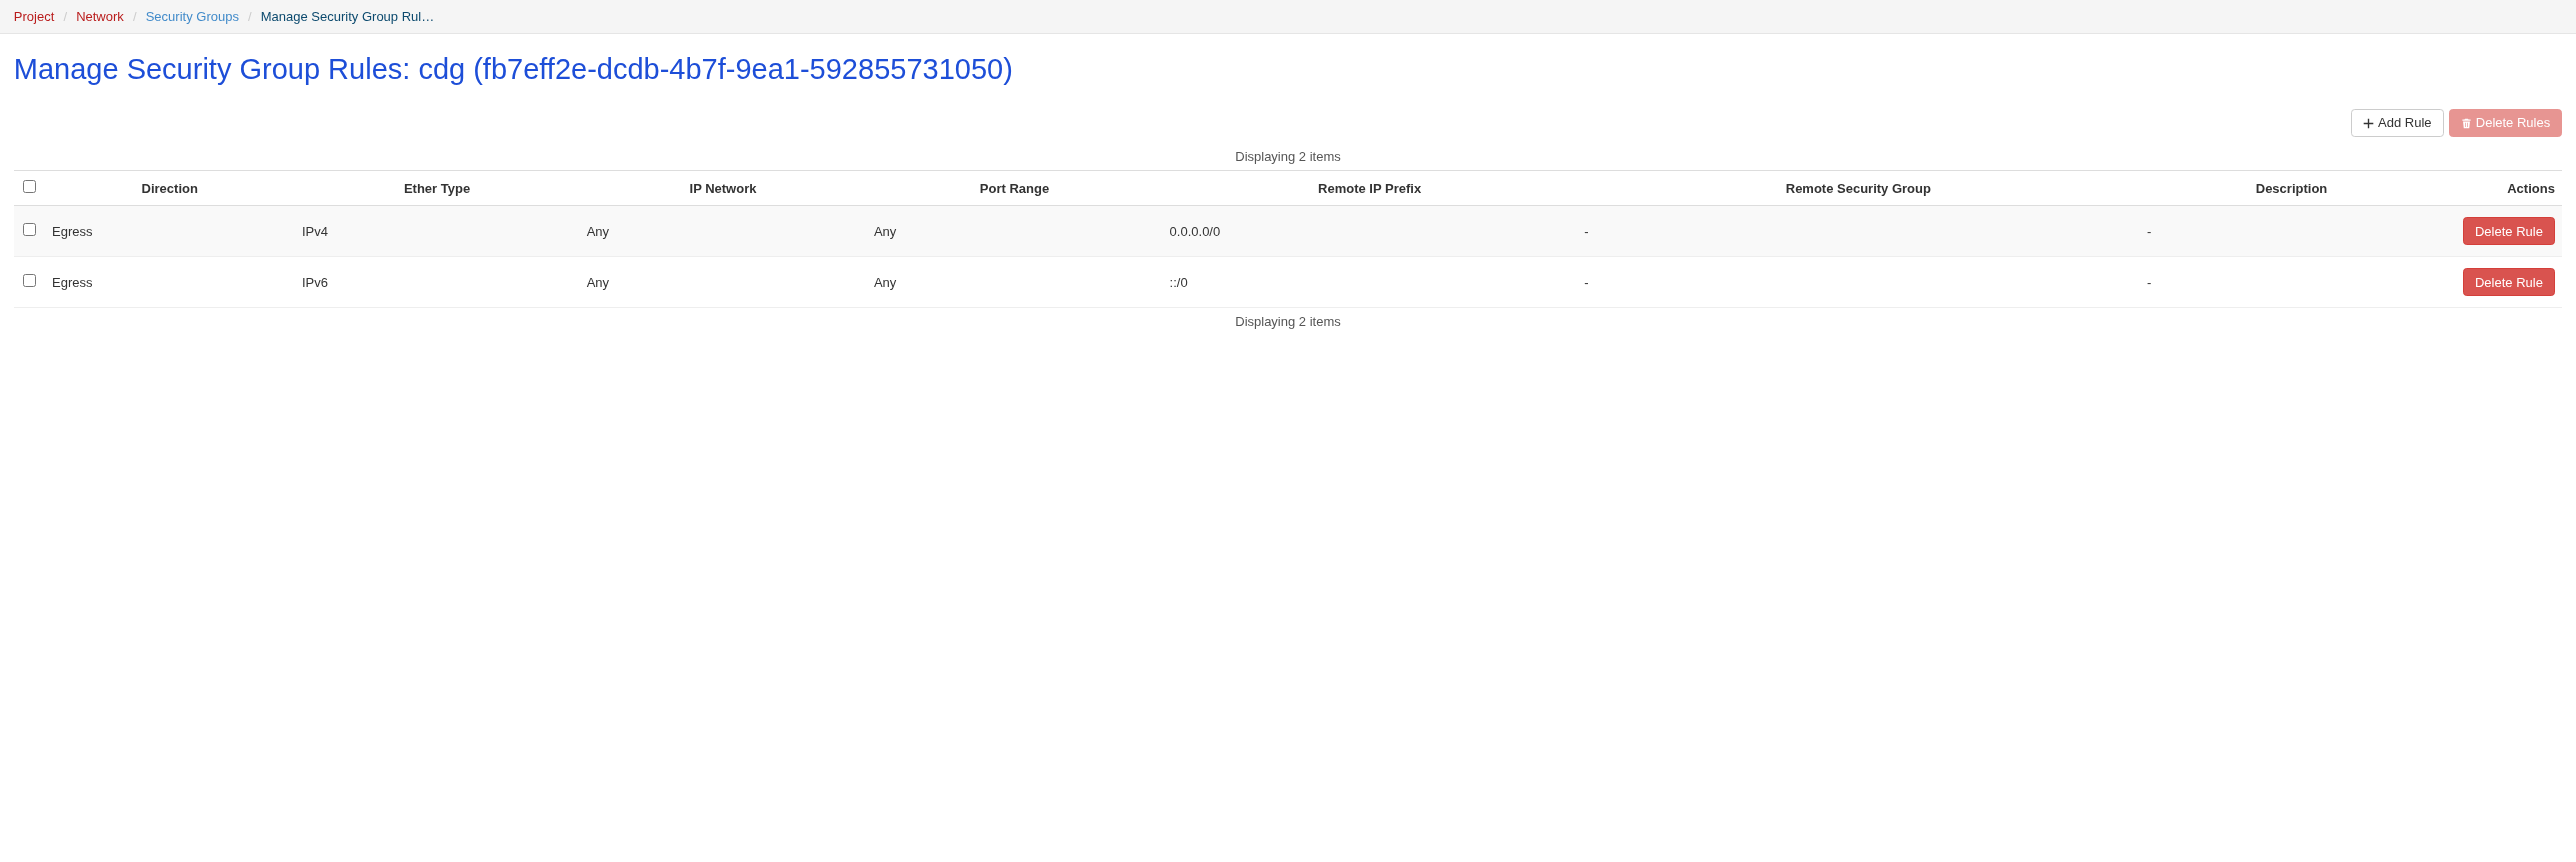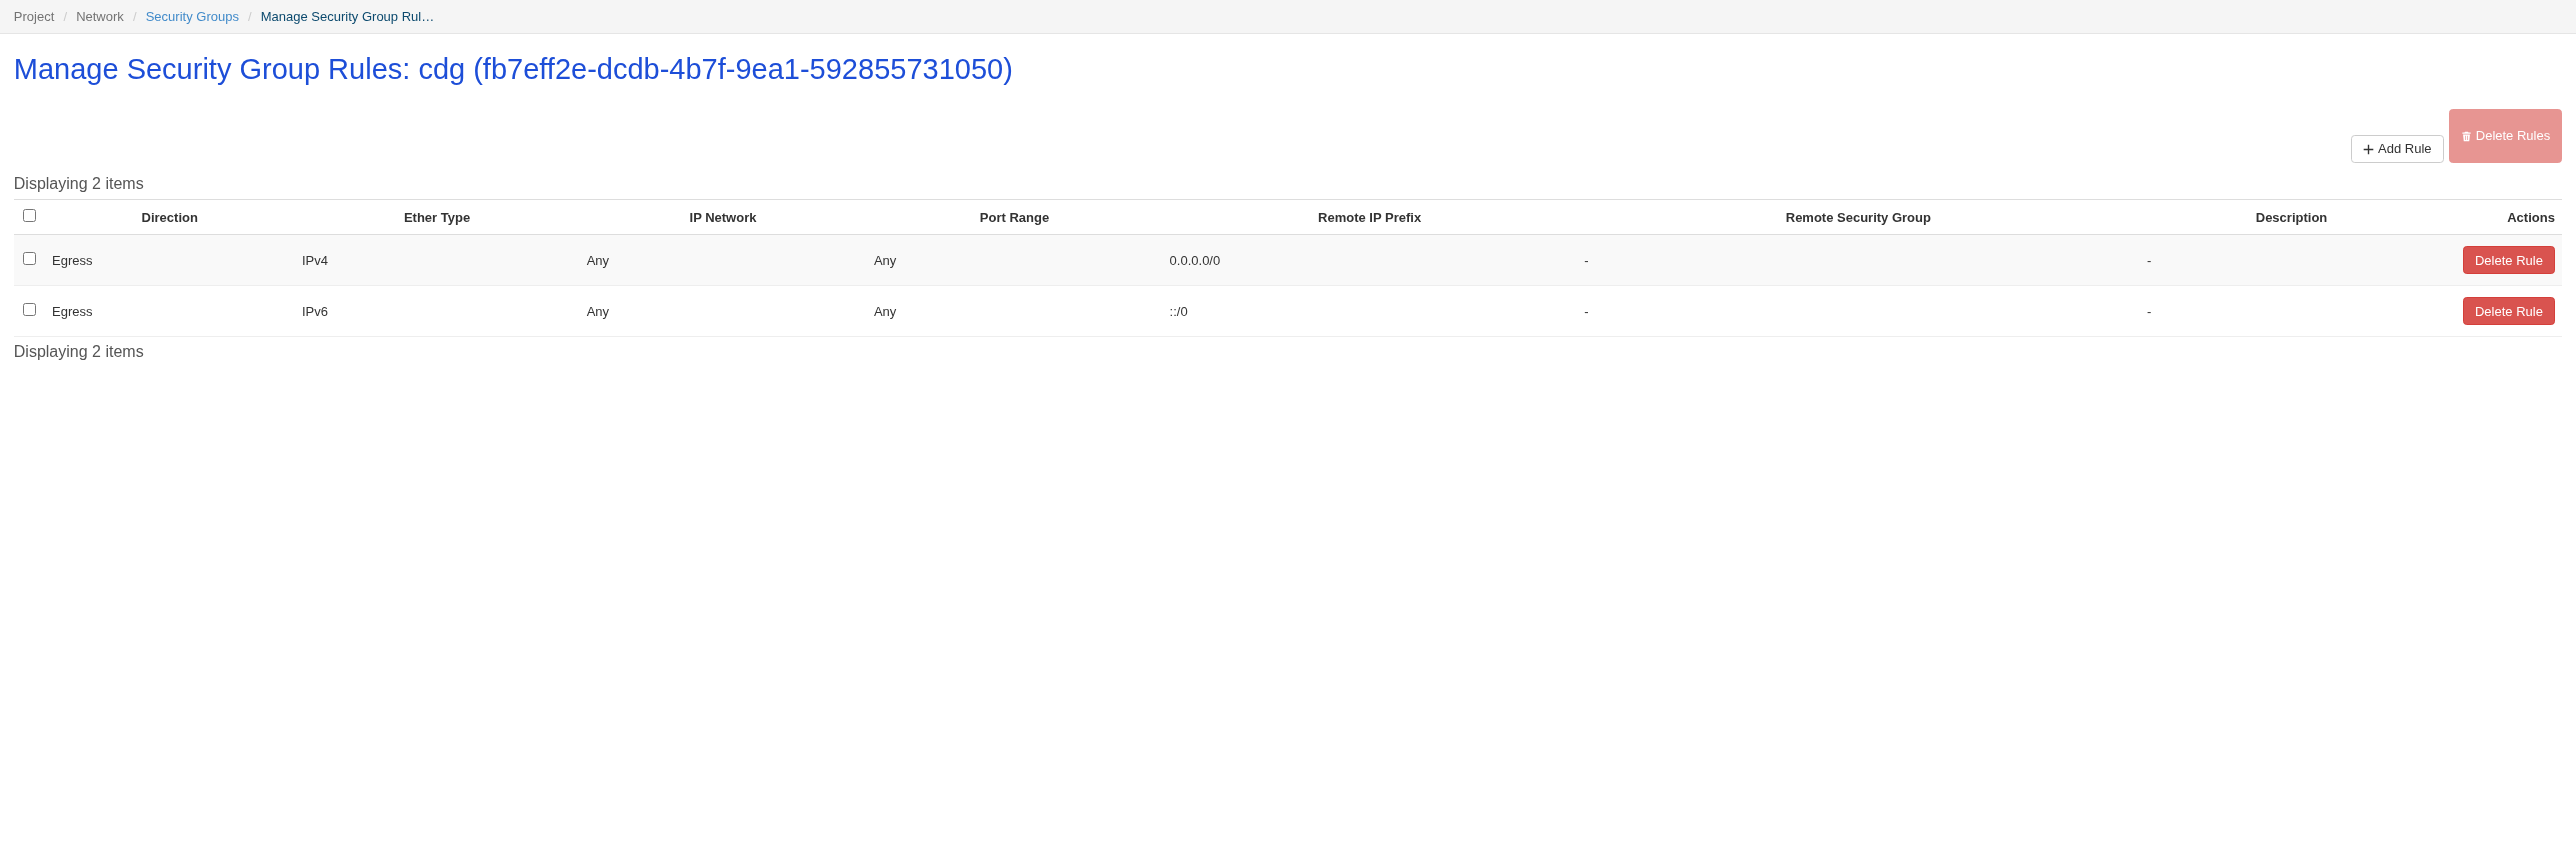--- a/index.html
+++ b/index.html
@@ -21,21 +21,21 @@
     }
     .breadcrumb-item {
       display: inline;
       color: #555;
     }
     .breadcrumb-item a {
       color: #428bca;
       text-decoration: none;
     }
     .breadcrumb-item.text {
-      color: #737373;
+      color: #b91c1c;
     }
     .breadcrumb-item.active {
       color: #0c4a6e;
     }
     .breadcrumb-separator {
       display: inline;
       padding: 0 5.5px;
       color: #ccc;
     }
     .page-title {
@@ -61,40 +61,40 @@
       font-size: 13px;
       border-radius: 3.7px;
       cursor: pointer;
       border: 0.9px solid transparent;
       white-space: nowrap;
     }
     .btn-default {
       background: #fff;
       border-color: #ccc;
       color: #333;
-      margin-top: 26px;
     }
     .btn-danger {
       background: #d9534f;
       border-color: #d43f3a;
       color: #fff;
     }
     .btn-danger.disabled {
       background: #e38380;
       border-color: #e38380;
       opacity: 0.85;
       cursor: not-allowed;
     }
     .icon {
       display: inline-block;
     }
     .item-count {
       color: #555;
       padding: 5.5px 0;
-      font-size: 16px;
+      font-size: 13px;
+      text-align: center;
     }
     table {
       width: 100%;
       border-collapse: collapse;
     }
     thead th {
       text-align: center;
       font-weight: 700;
       padding: 9.2px 7.3px;
       border-bottom: 1.8px solid #ddd;

